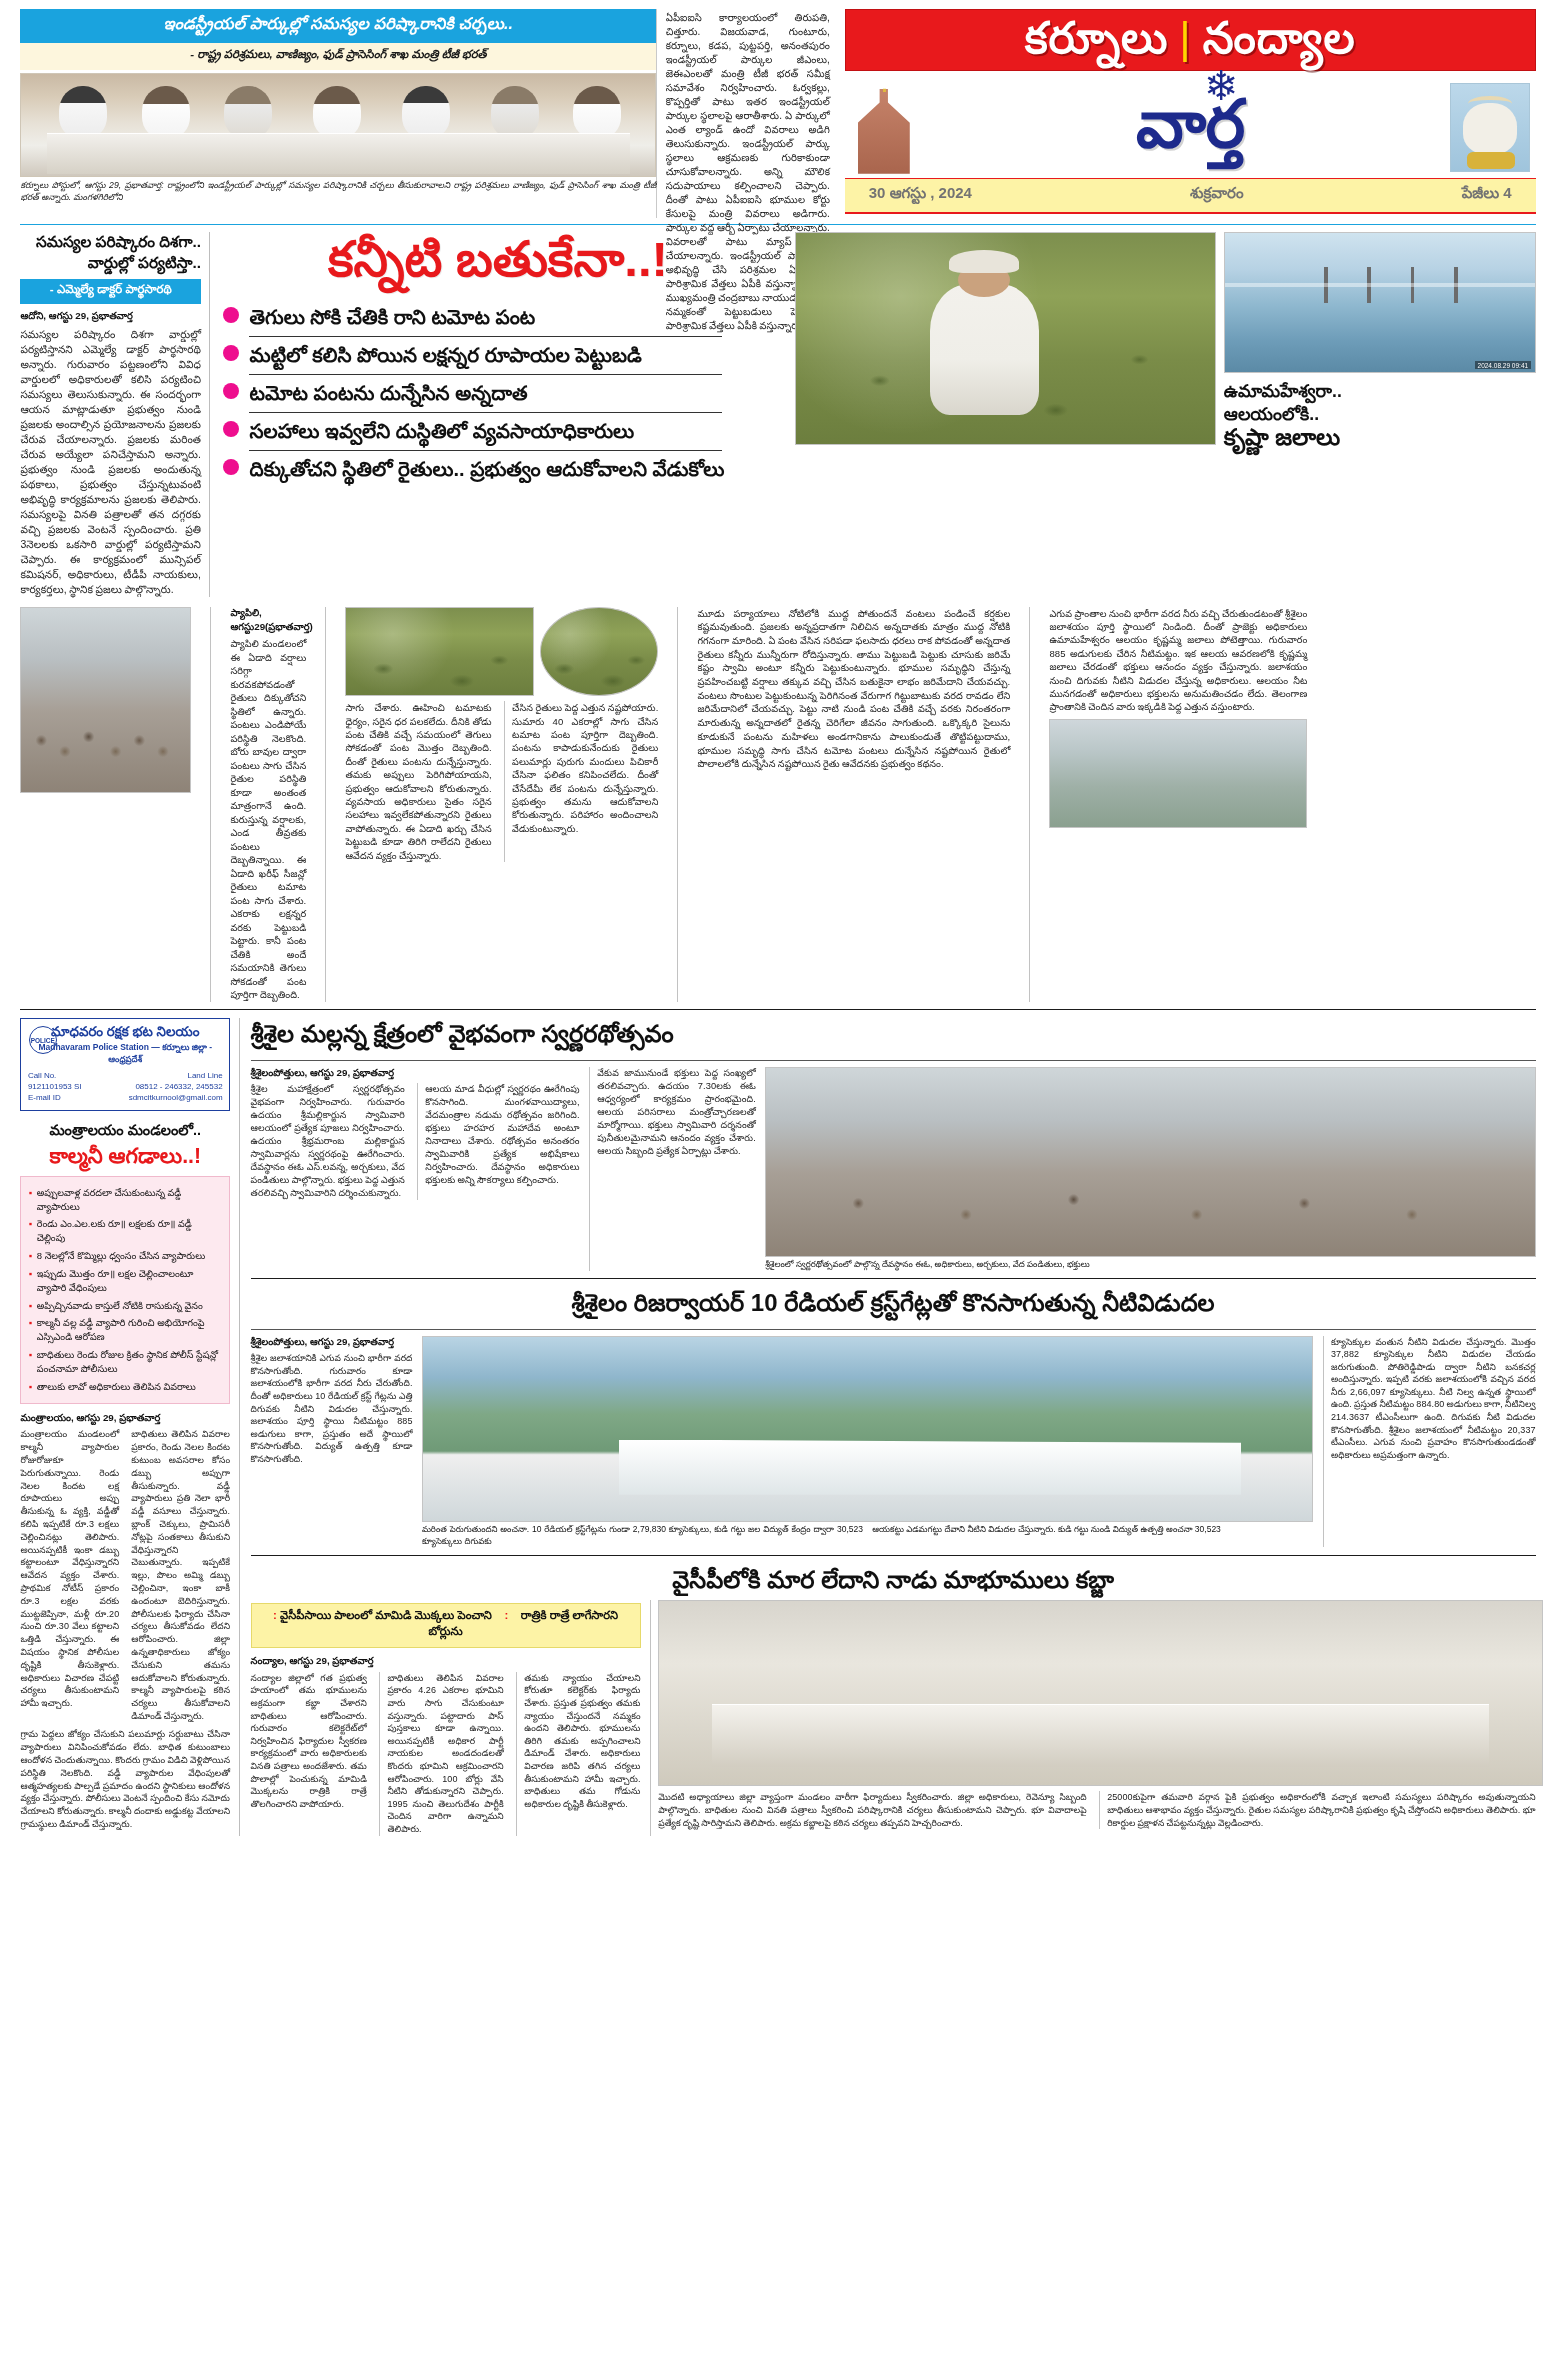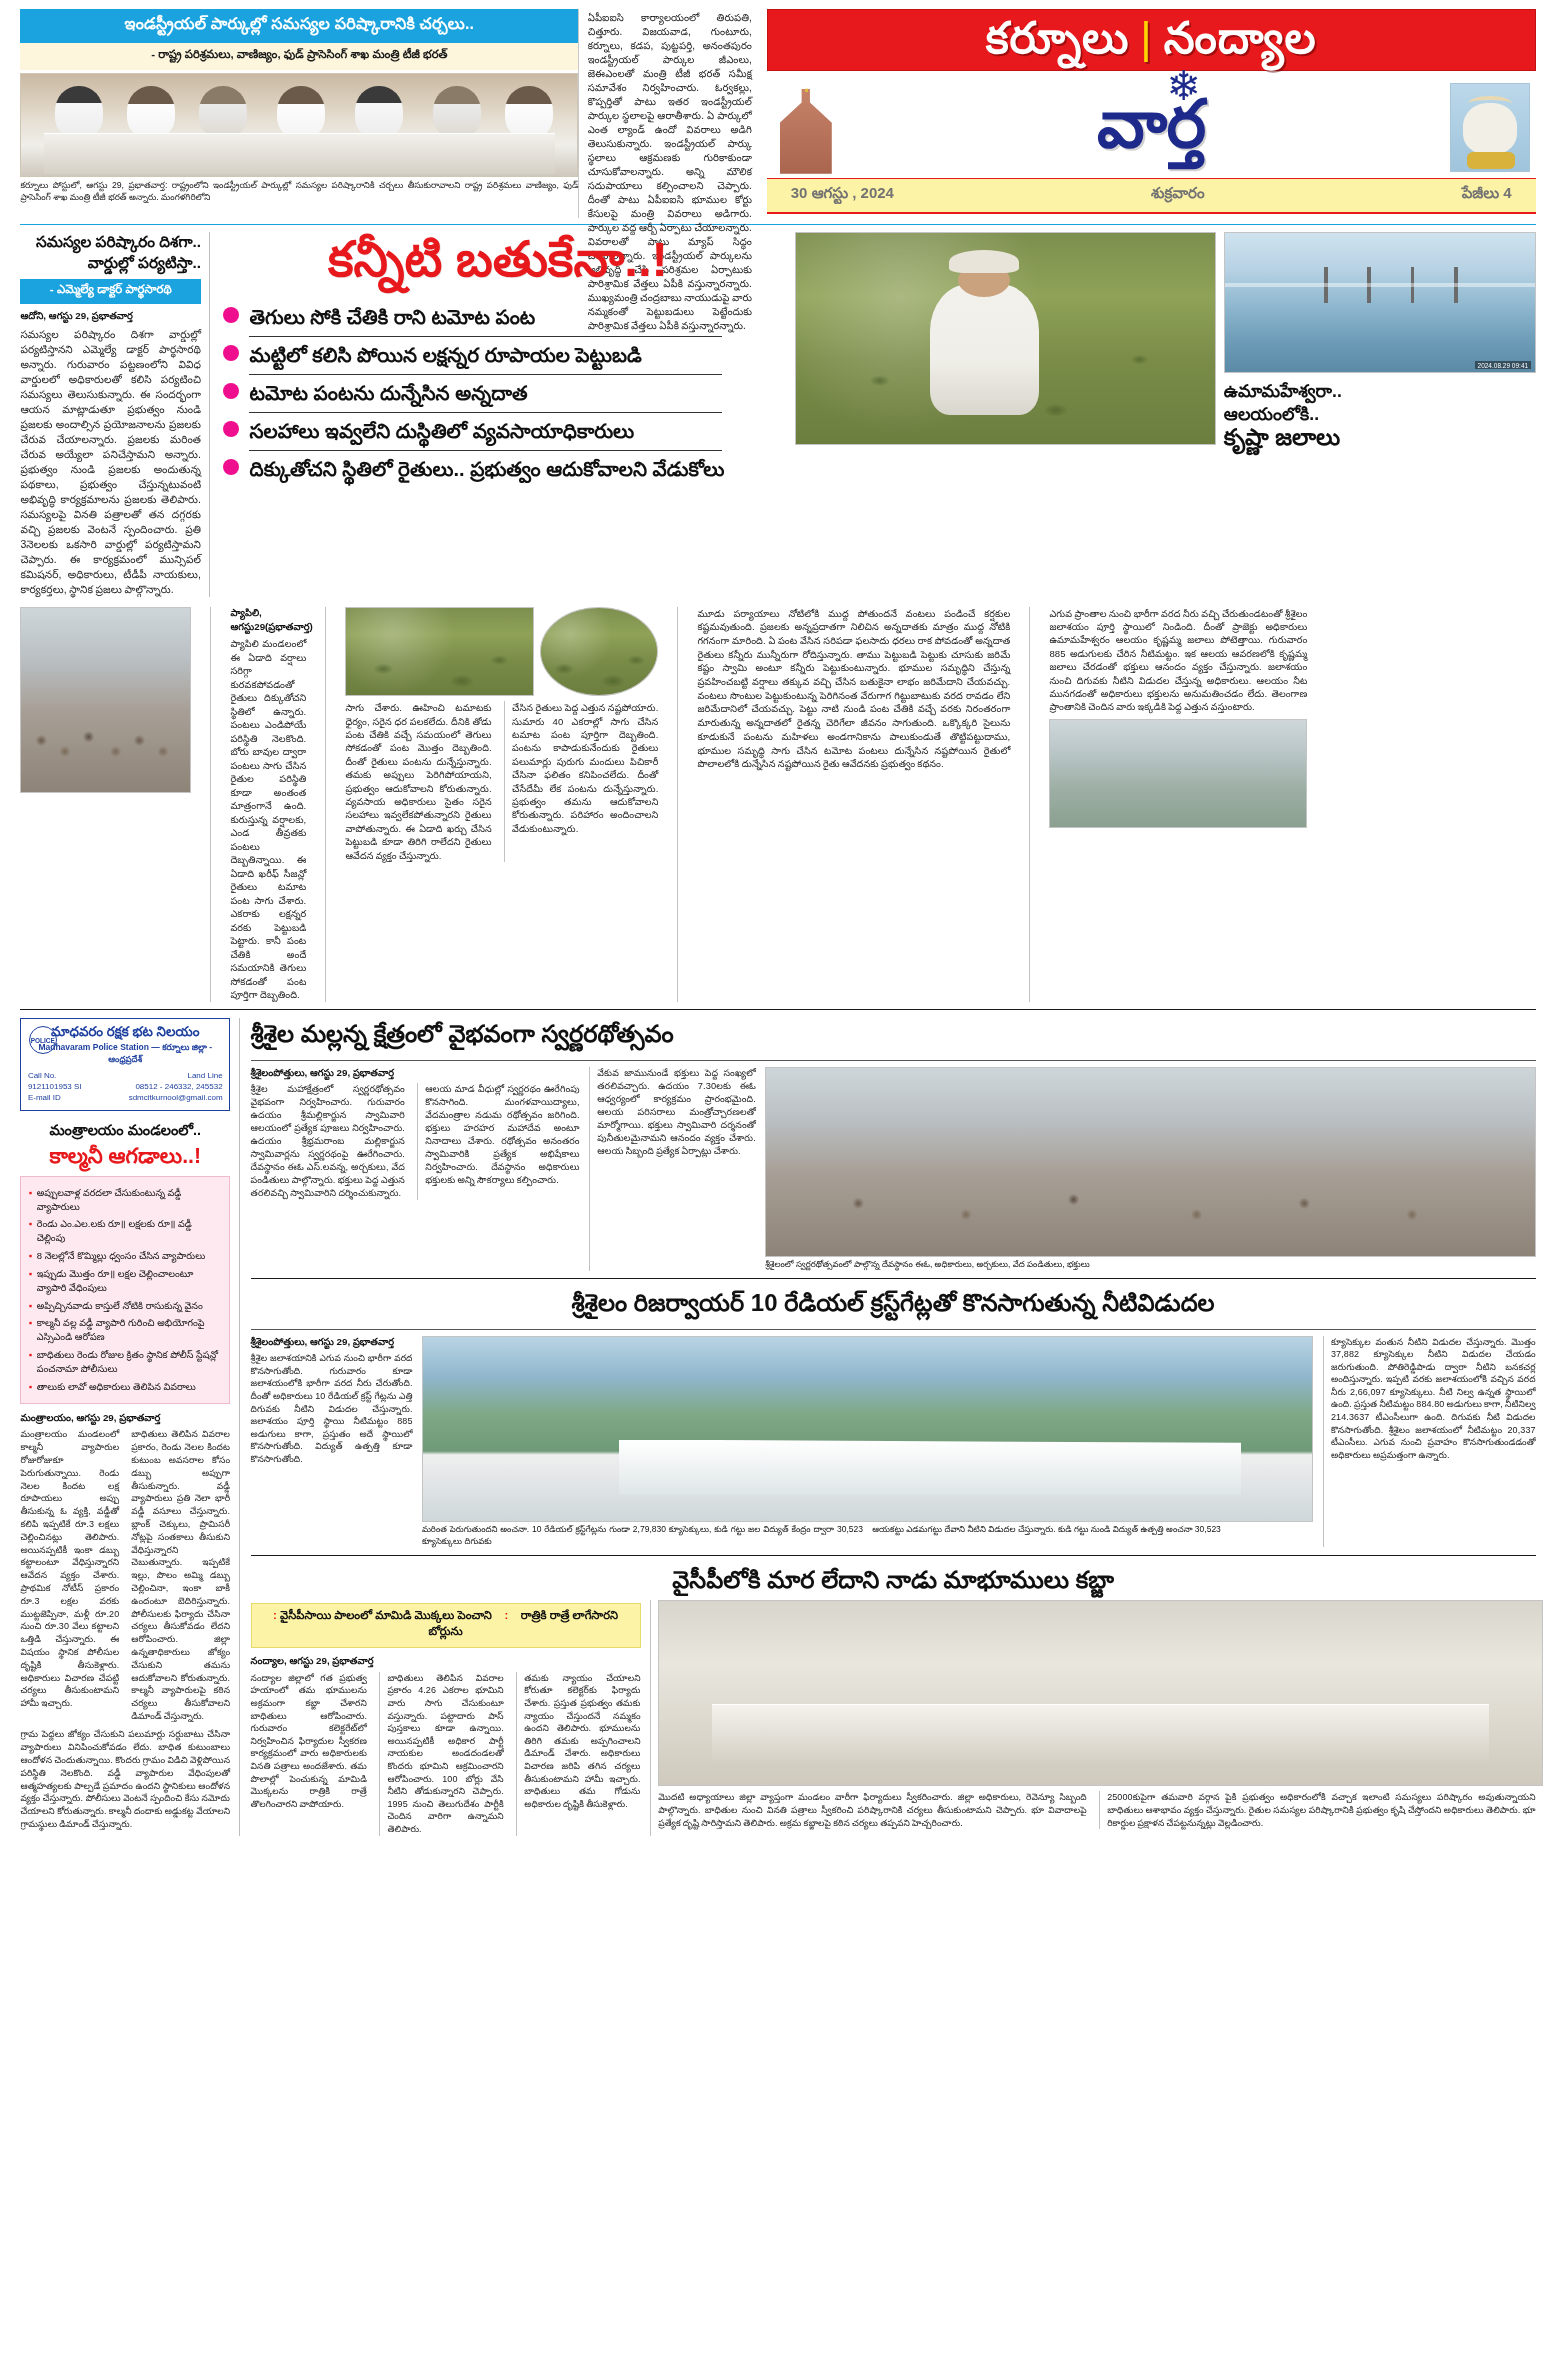--- a/index.html
+++ b/index.html
@@ -14,21 +14,21 @@
   .page { width:1556px; height:2375px; position:relative; padding:9.3px 20.4px 11px 20.4px; }
   .body-col {
     font-size:10.5px; line-height:15px; text-align:justify;
     color:#1a1a1a; letter-spacing:0.1px;
     -webkit-hyphens:auto; hyphens:auto; word-spacing:-0.5px;
   }
   .byline { font-size:9.8px; font-weight:bold; color:#111; margin-bottom:2.8px; }
 
   
   .topstrip { display:flex; gap:0; height:209px; }
-  .top-left { width:558px; position:relative; }
+  .top-left { width:636px; position:relative;font-style:italic; }
   .blue-head {
     background:#1aa3de; color:#fff; text-align:center;
     font-size:16px; font-weight:bold; padding:5.6px 3.7px 6.5px 3.7px;
     letter-spacing:0.2px;
   }
   .cream-sub {
     background:#fdf6dd; color:#1b1b1b; text-align:center;
     font-size:11.5px; font-weight:bold; padding:4.6px 3.7px 5.6px 3.7px;
   }
   .top-photo {

